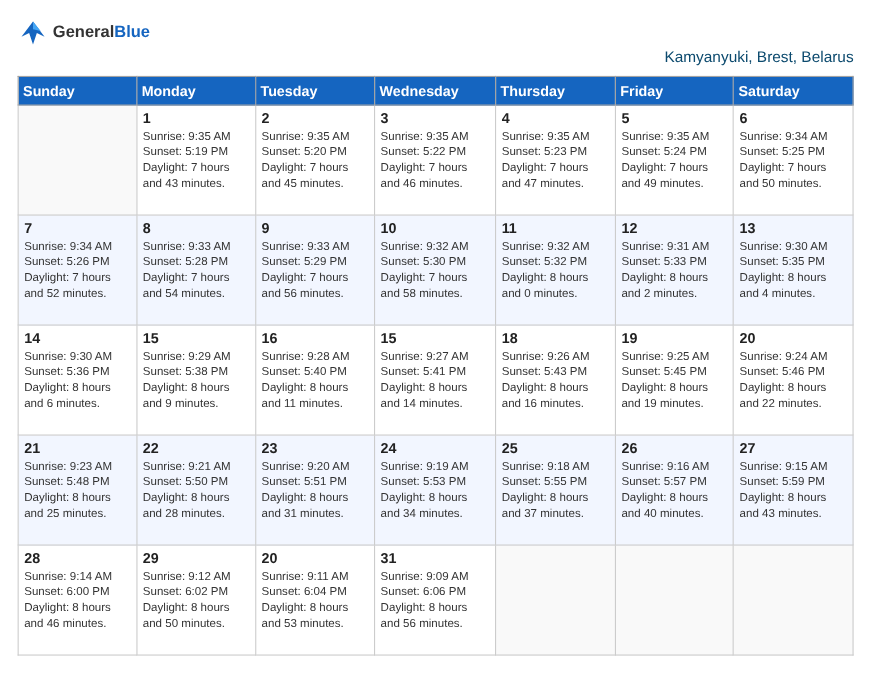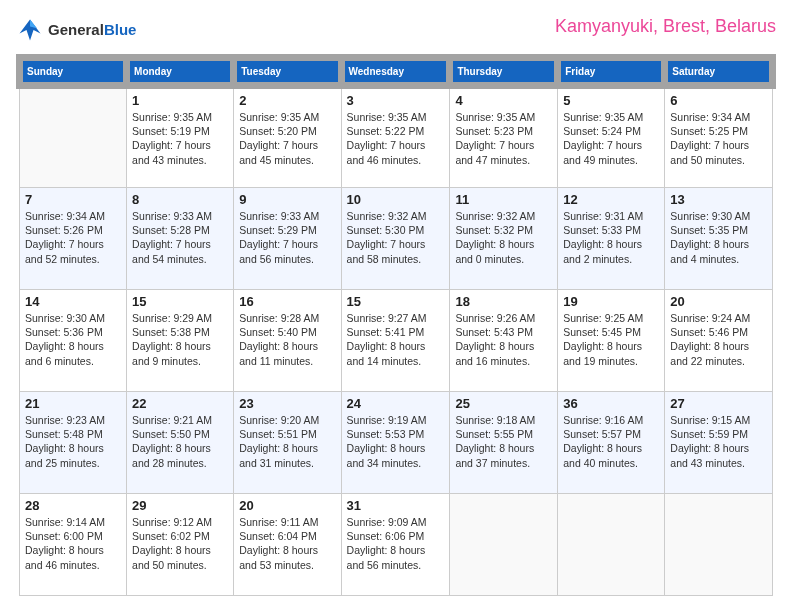--- a/index.html
+++ b/index.html
@@ -35,38 +35,39 @@
     .title-block {
       text-align: right;
     }
     .title-block h1 {
       font-size: 32px;
       font-weight: bold;
       color: #222;
       line-height: 1.1;
     }
     .title-block h2 {
-      font-size: 18px;
+      font-size: 14px;
       font-weight: normal;
-      color: #ec4899;
+      color: #0c4a6e;
+      margin-top: 27px;
     }
     .calendar {
       flex: 1;
       border-collapse: collapse;
       width: 100%;
       font-size: 11px;
     }
     .calendar th {
       background: #1565c0;
       color: #fff;
       padding: 5px 4px;
       text-align: left;
-      font-size: 10px;
+      font-size: 13px;
       font-weight: bold;
-      border: 7px solid #a3a3a3;
+      border: 1px solid #a3a3a3;
     }
     .calendar td {
       border: 1px solid #ccc;
       vertical-align: top;
       padding: 4px 5px;
       width: 113px;
       height: 90px;
       color: #333;
     }
     .day-num {
@@ -227,21 +228,21 @@
           </td>
           <td>
             <span class="day-num">24</span>
             <div class="day-info">Sunrise: 9:19 AM<br>Sunset: 5:53 PM<br>Daylight: 8 hours and 34 minutes.</div>
           </td>
           <td>
             <span class="day-num">25</span>
             <div class="day-info">Sunrise: 9:18 AM<br>Sunset: 5:55 PM<br>Daylight: 8 hours and 37 minutes.</div>
           </td>
           <td>
-            <span class="day-num">36</span>
+            <span class="day-num">26</span>
             <div class="day-info">Sunrise: 9:16 AM<br>Sunset: 5:57 PM<br>Daylight: 8 hours and 40 minutes.</div>
           </td>
           <td>
             <span class="day-num">27</span>
             <div class="day-info">Sunrise: 9:15 AM<br>Sunset: 5:59 PM<br>Daylight: 8 hours and 43 minutes.</div>
           </td>
         </tr>
         <tr>
           <td>
             <span class="day-num">28</span>

